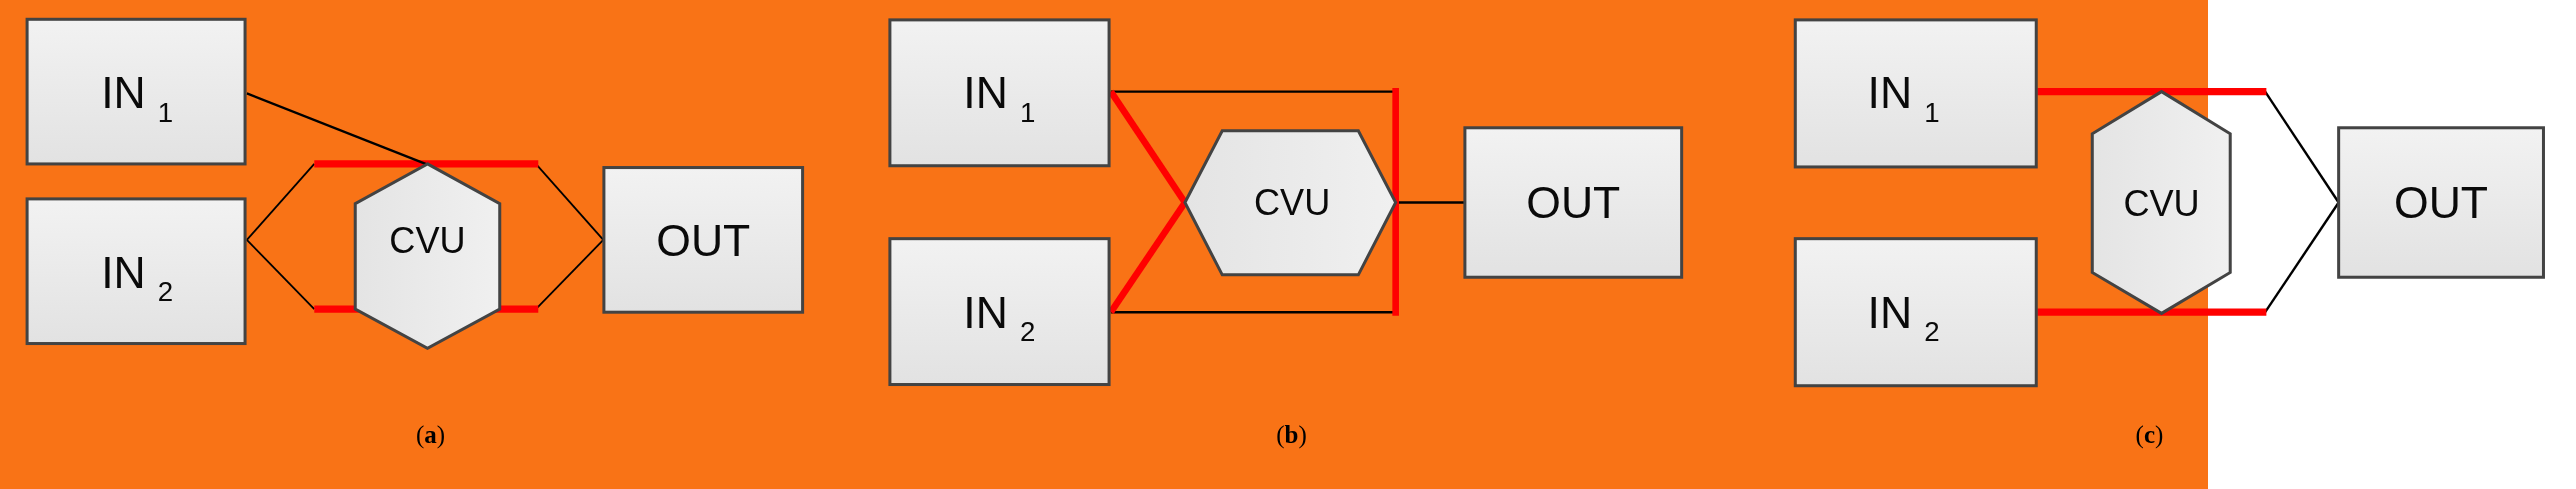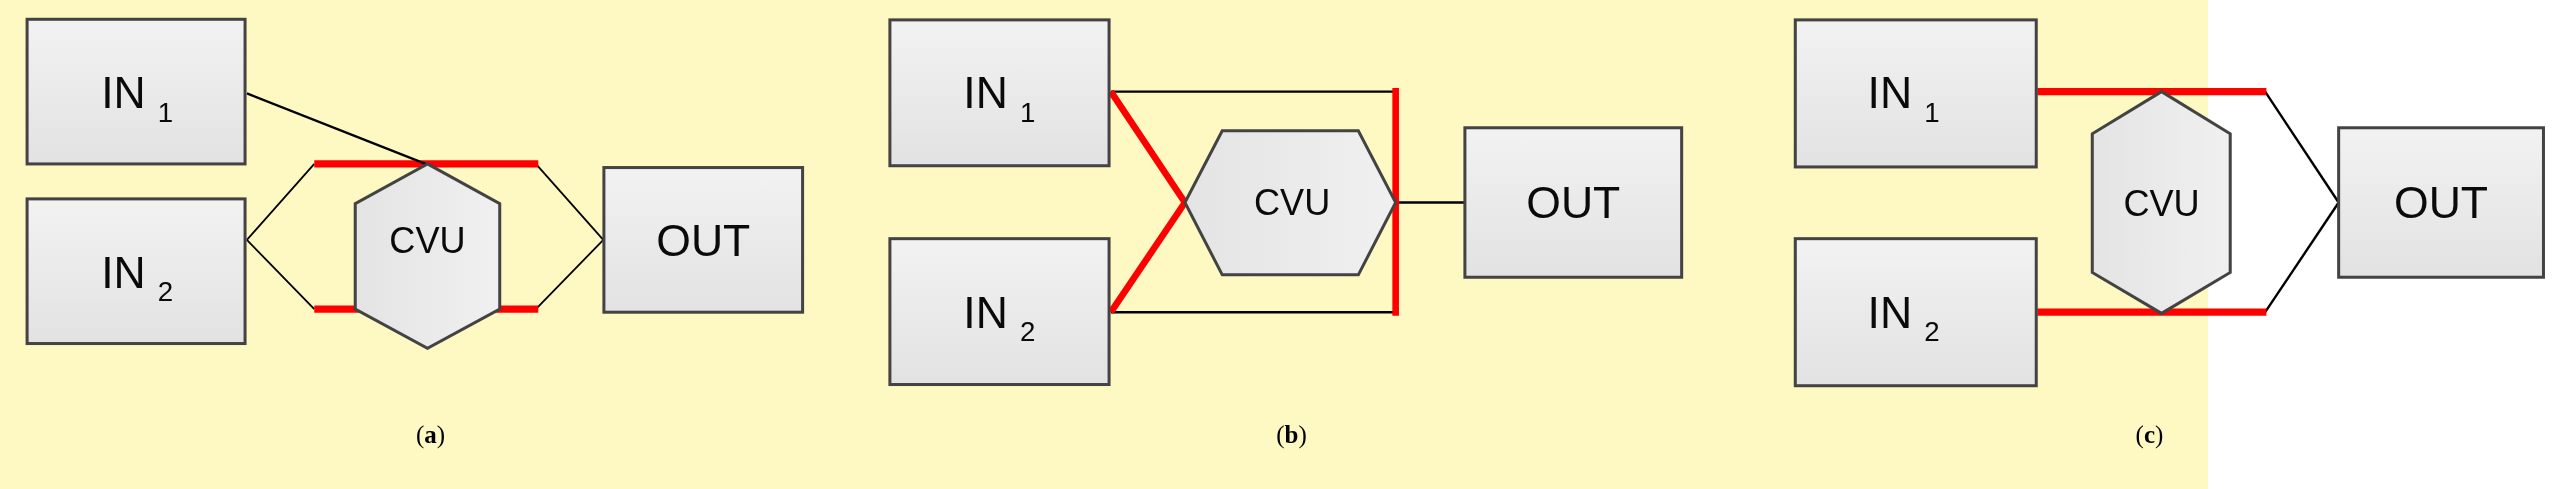--- a/index.html
+++ b/index.html
@@ -1,21 +1,21 @@
 <!DOCTYPE html>
 <html style="font-size:9.6px"><head>
 <meta charset="utf-8">
 <style>
   html,body{margin:0;padding:0;background:#ffffff;}
   body{
     width:2576px;height:490px;
     font-family:"Liberation Sans", sans-serif;
     overflow:hidden;
   }
-  .figure{position:relative;width:2208px;height:490px;background:#fef9c3;}
+  .figure{position:relative;width:2208px;height:490px;background:#f97316;}
   .panel{position:absolute;top:0;height:490px;}
   #panel-a{left:0;width:861px;}
   #panel-b{left:861px;width:861px;}
   #panel-c{left:1723px;width:853px;}
   .panel svg{position:absolute;left:0;top:0;width:100%;height:100%;display:block;}
   .cap{
     position:absolute;
     left:0;right:0;
     top:422px;
     text-align:center;

